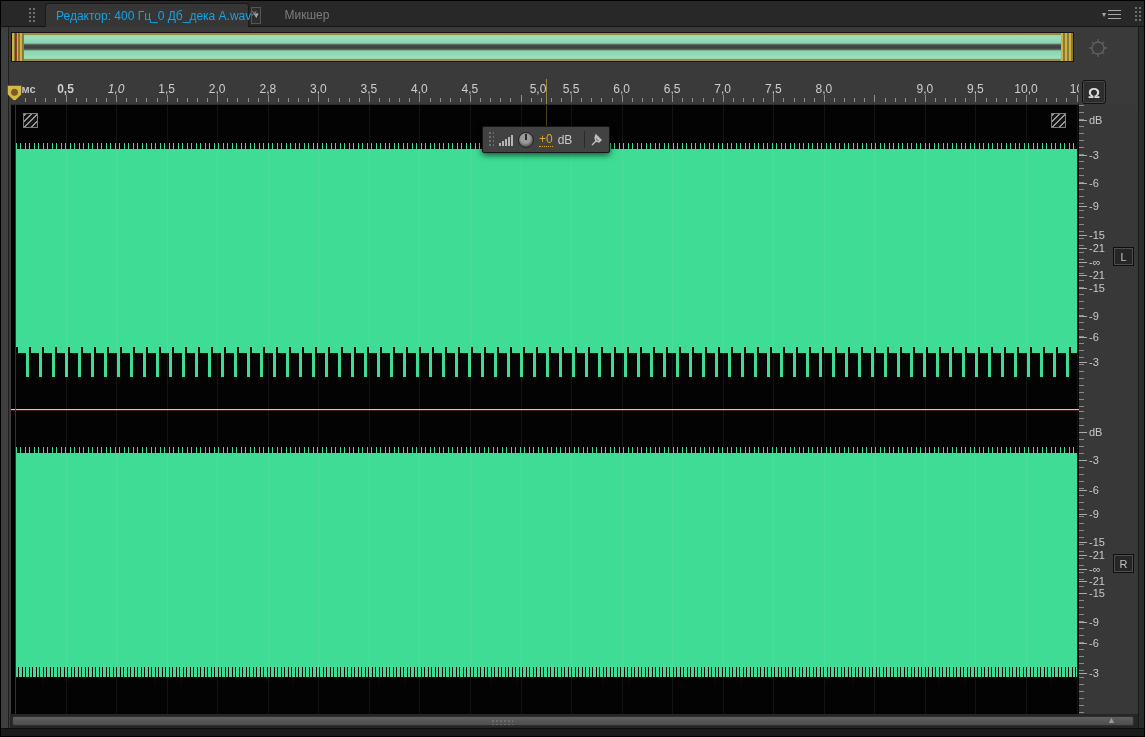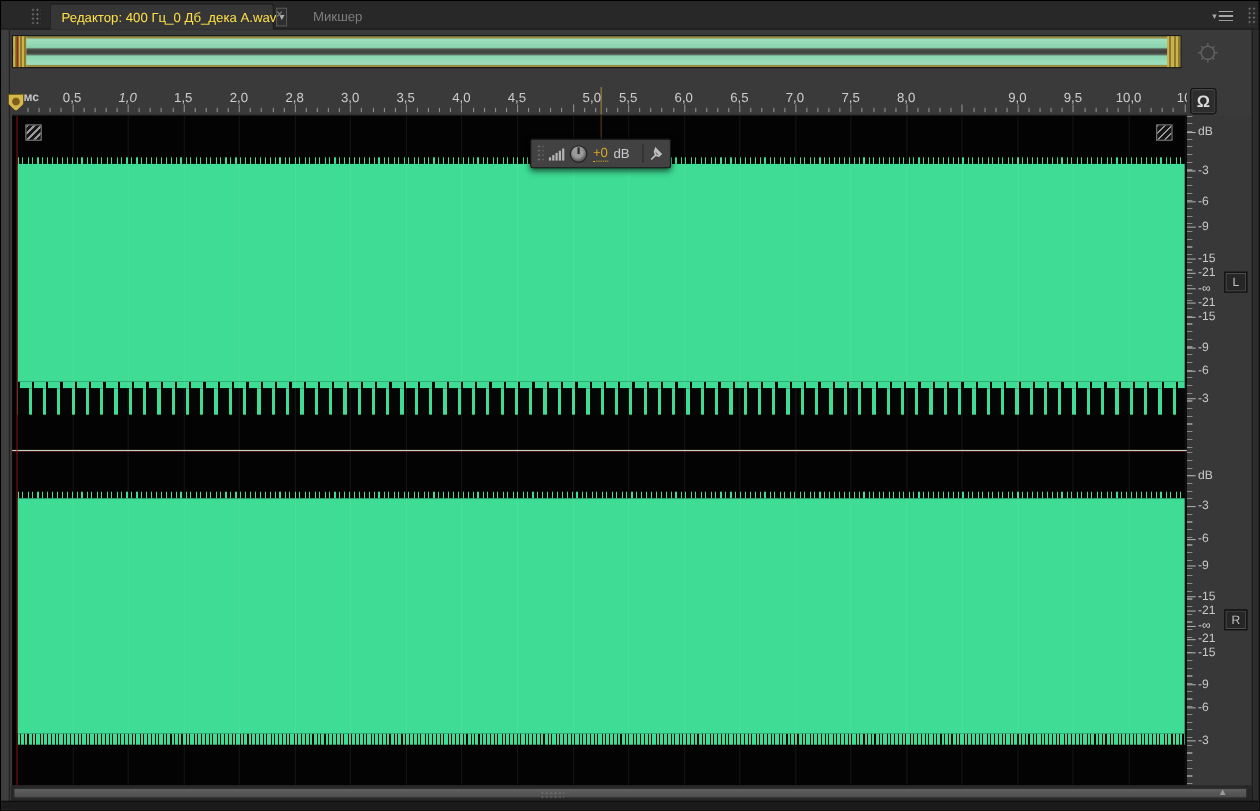--- a/index.html
+++ b/index.html
@@ -11,21 +11,21 @@
   
   .tabbar { position:absolute; left:0; top:0; width:1145px; height:26px;
             background:#282828; border-bottom:1px solid #151515; }
   .grip { background-image:radial-gradient(#6e6e6e 28%, transparent 32%);
           background-size:4px 4px; }
   .grip-left  { position:absolute; left:27px; top:6px; width:9px; height:15px; }
   .grip-right { position:absolute; left:1133px; top:5px; width:9px; height:17px; }
   .tab-active { position:absolute; left:44px; top:2px; width:204px; height:24px;
                 background:#363636; border:1px solid #191919; border-bottom:none;
                 border-radius:3px 3px 0 0; display:flex; align-items:center; }
-  .tab-active .lbl { color:#fde047; font-size:12px; padding-left:10px; white-space:nowrap; }
+  .tab-active .lbl { color:#0ea5e9; font-size:12px; padding-left:10px; white-space:nowrap; }
   .tab-dd { margin-left:auto; margin-right:4px; width:20px; height:17px;
             border:1px solid #555; background:#2e2e2e; color:#b5b5b5;
             font-size:8px; display:flex; align-items:center; justify-content:center; }
   .tab-close { position:absolute; left:250px; top:6px; color:#8a8a8a; font-size:11px; }
   .tab-mixer { position:absolute; left:262px; top:2px; width:88px; height:24px;
                color:#7d7d7d; font-size:12px; display:flex; align-items:center;
                justify-content:center; }
   .panel-menu { position:absolute; left:1101px; top:6px; width:26px; height:14px;
                 display:flex; align-items:center; gap:2px; }
   .panel-menu .tri { color:#a8a8a8; font-size:8px; }
@@ -279,21 +279,21 @@
       <div class="rtick minor" style="left: 974.6px;"></div>
       <div class="rtick minor" style="left: 984.7px;"></div>
       <div class="rtick minor" style="left: 994.8px;"></div>
       <div class="rtick minor" style="left: 1004.9px;"></div>
       <div class="rtick major" style="left: 1015px;"></div>
       <div class="rtick minor" style="left: 1025.1px;"></div>
       <div class="rtick minor" style="left: 1035.2px;"></div>
       <div class="rtick minor" style="left: 1045.3px;"></div>
       <div class="rtick minor" style="left: 1055.4px;"></div>
       <div class="rtick major" style="left: 1065.5px;"></div>
-      <span class="rlabel" style="left: 54.5px;">0,5</span>
+      <span class="rlabel" style="left: 54.5px; font-weight: bold;">0,5</span>
       <span class="rlabel" style="left: 105.1px; font-style: italic;">1,0</span>
       <span class="rlabel" style="left: 155.6px;">1,5</span>
       <span class="rlabel" style="left: 206.2px;">2,0</span>
       <span class="rlabel" style="left: 256.8px;">2,8</span>
       <span class="rlabel" style="left: 307.3px;">3,0</span>
       <span class="rlabel" style="left: 357.8px;">3,5</span>
       <span class="rlabel" style="left: 408.4px;">4,0</span>
       <span class="rlabel" style="left: 458.9px;">4,5</span>
       <span class="rlabel" style="left: 527px;">5,0</span>
       <span class="rlabel" style="left: 560px; text-align: right;">5,5</span>

